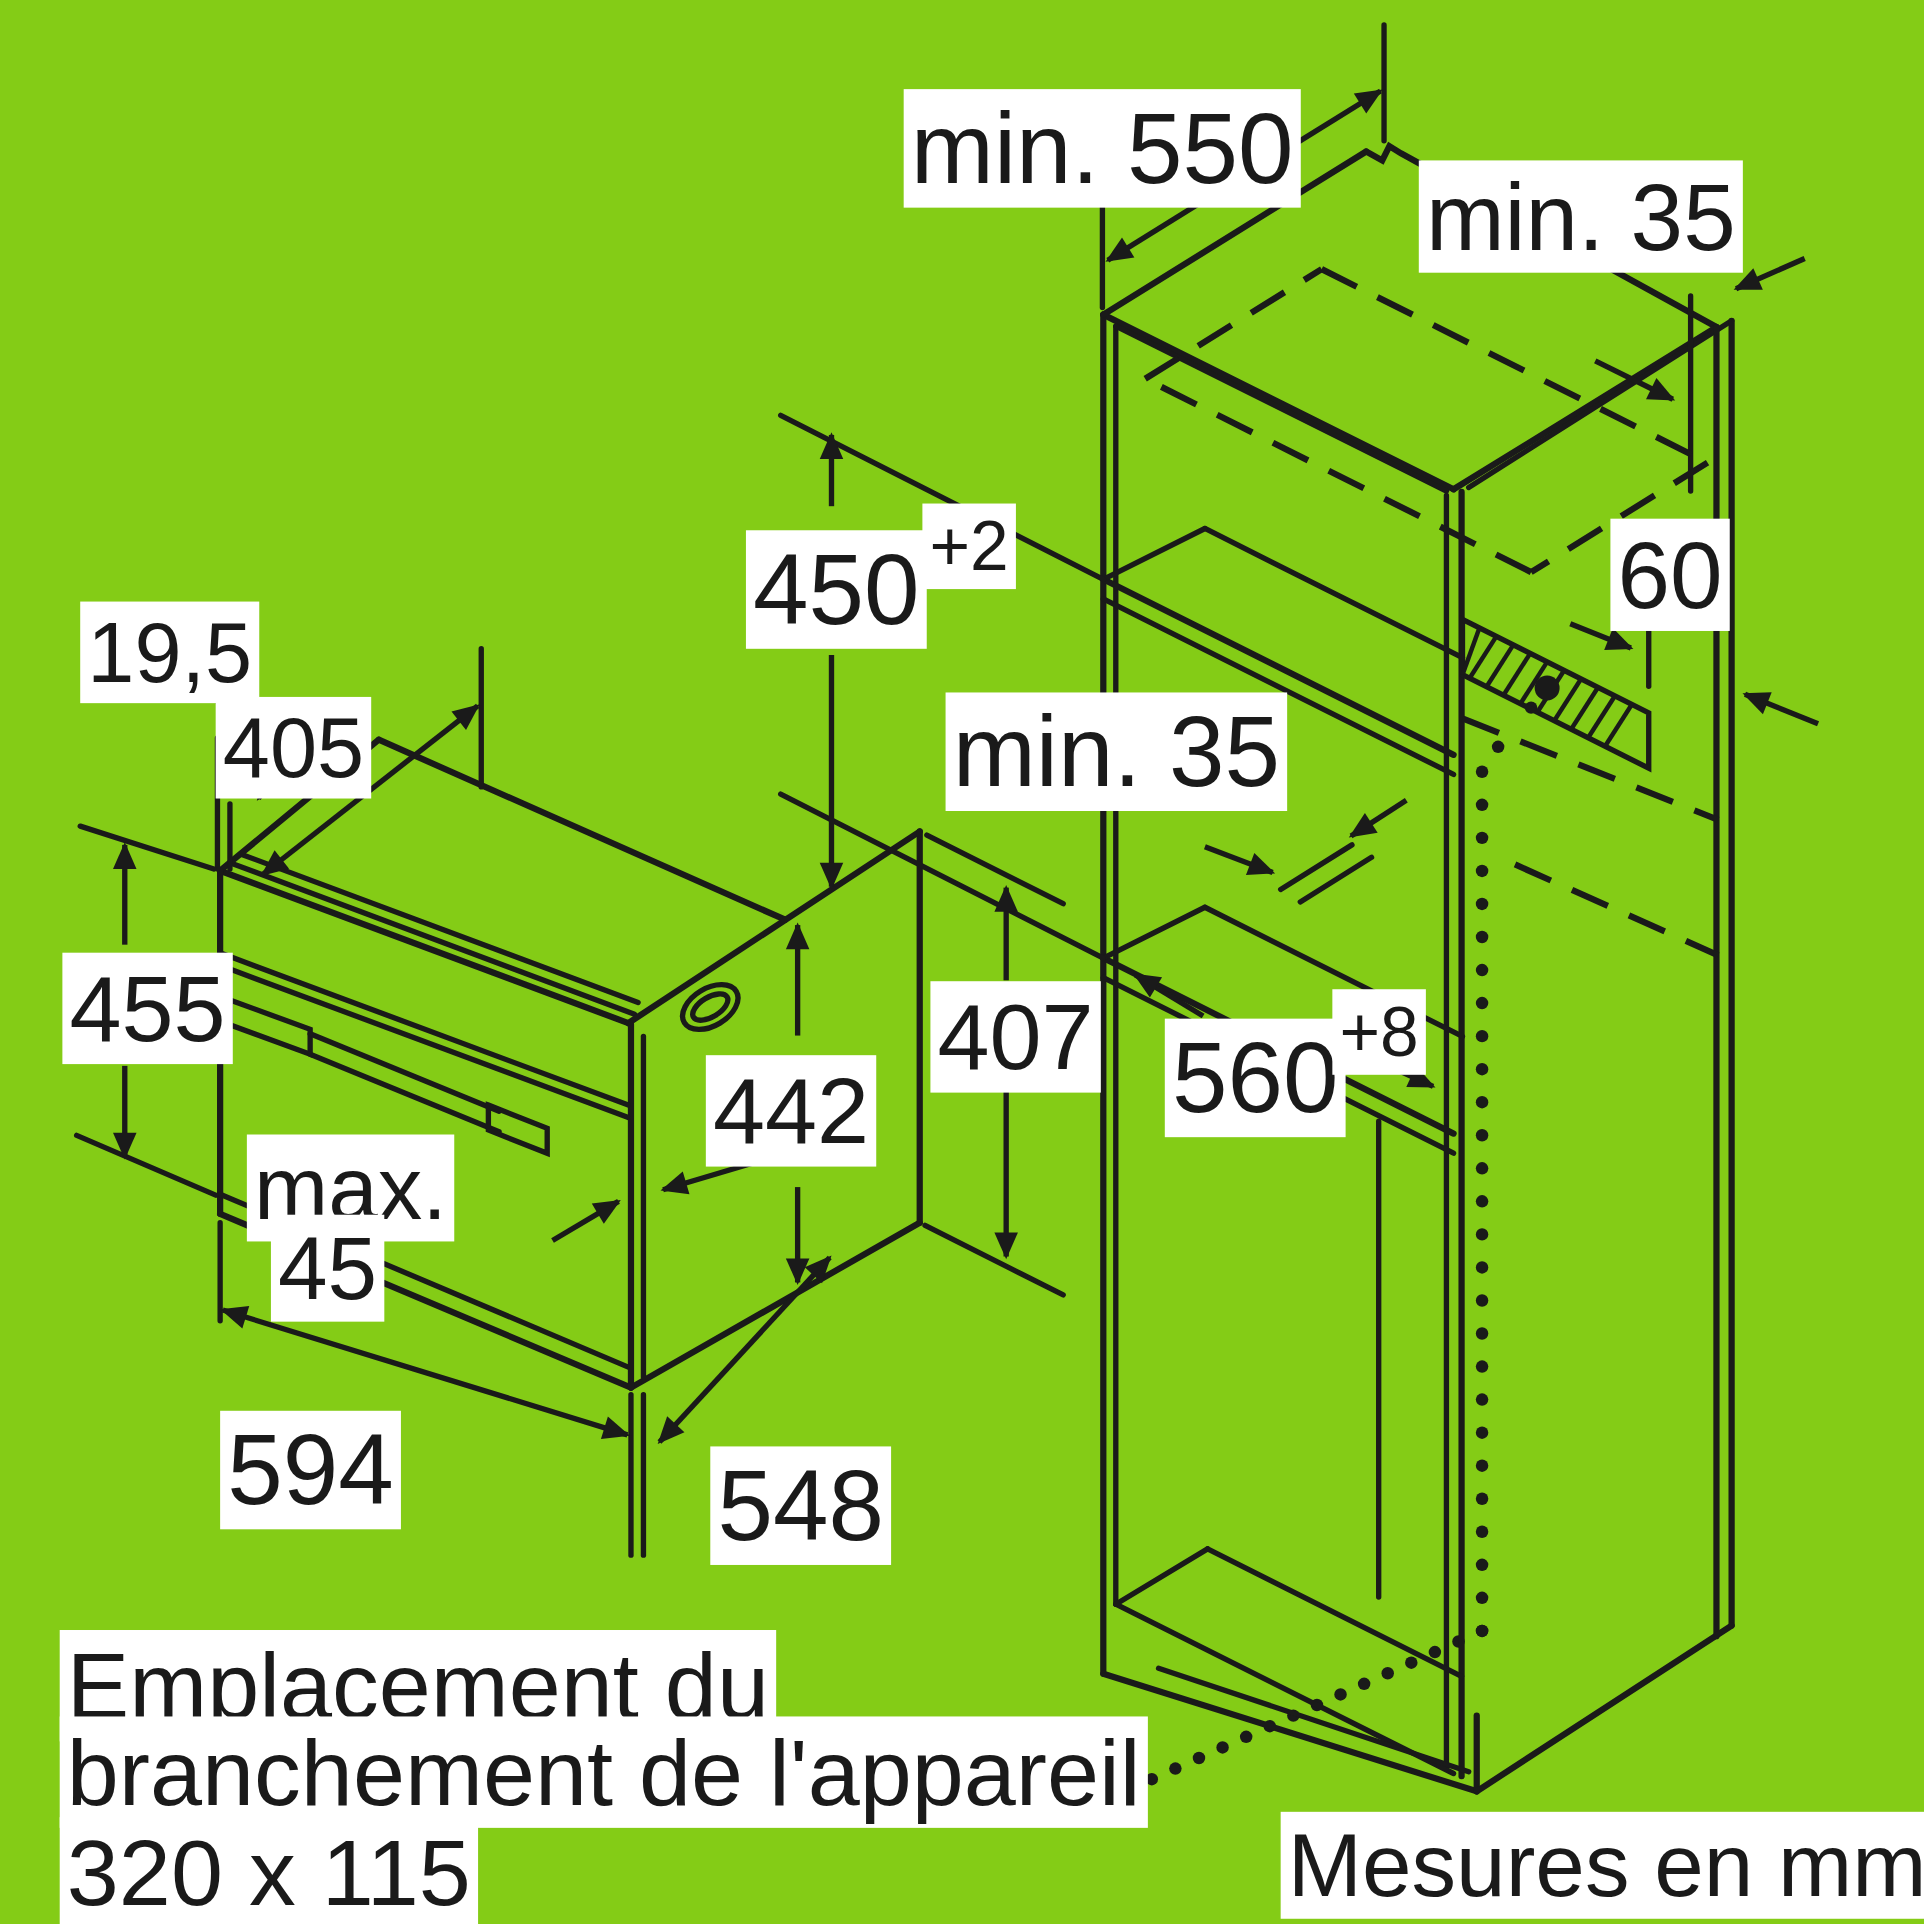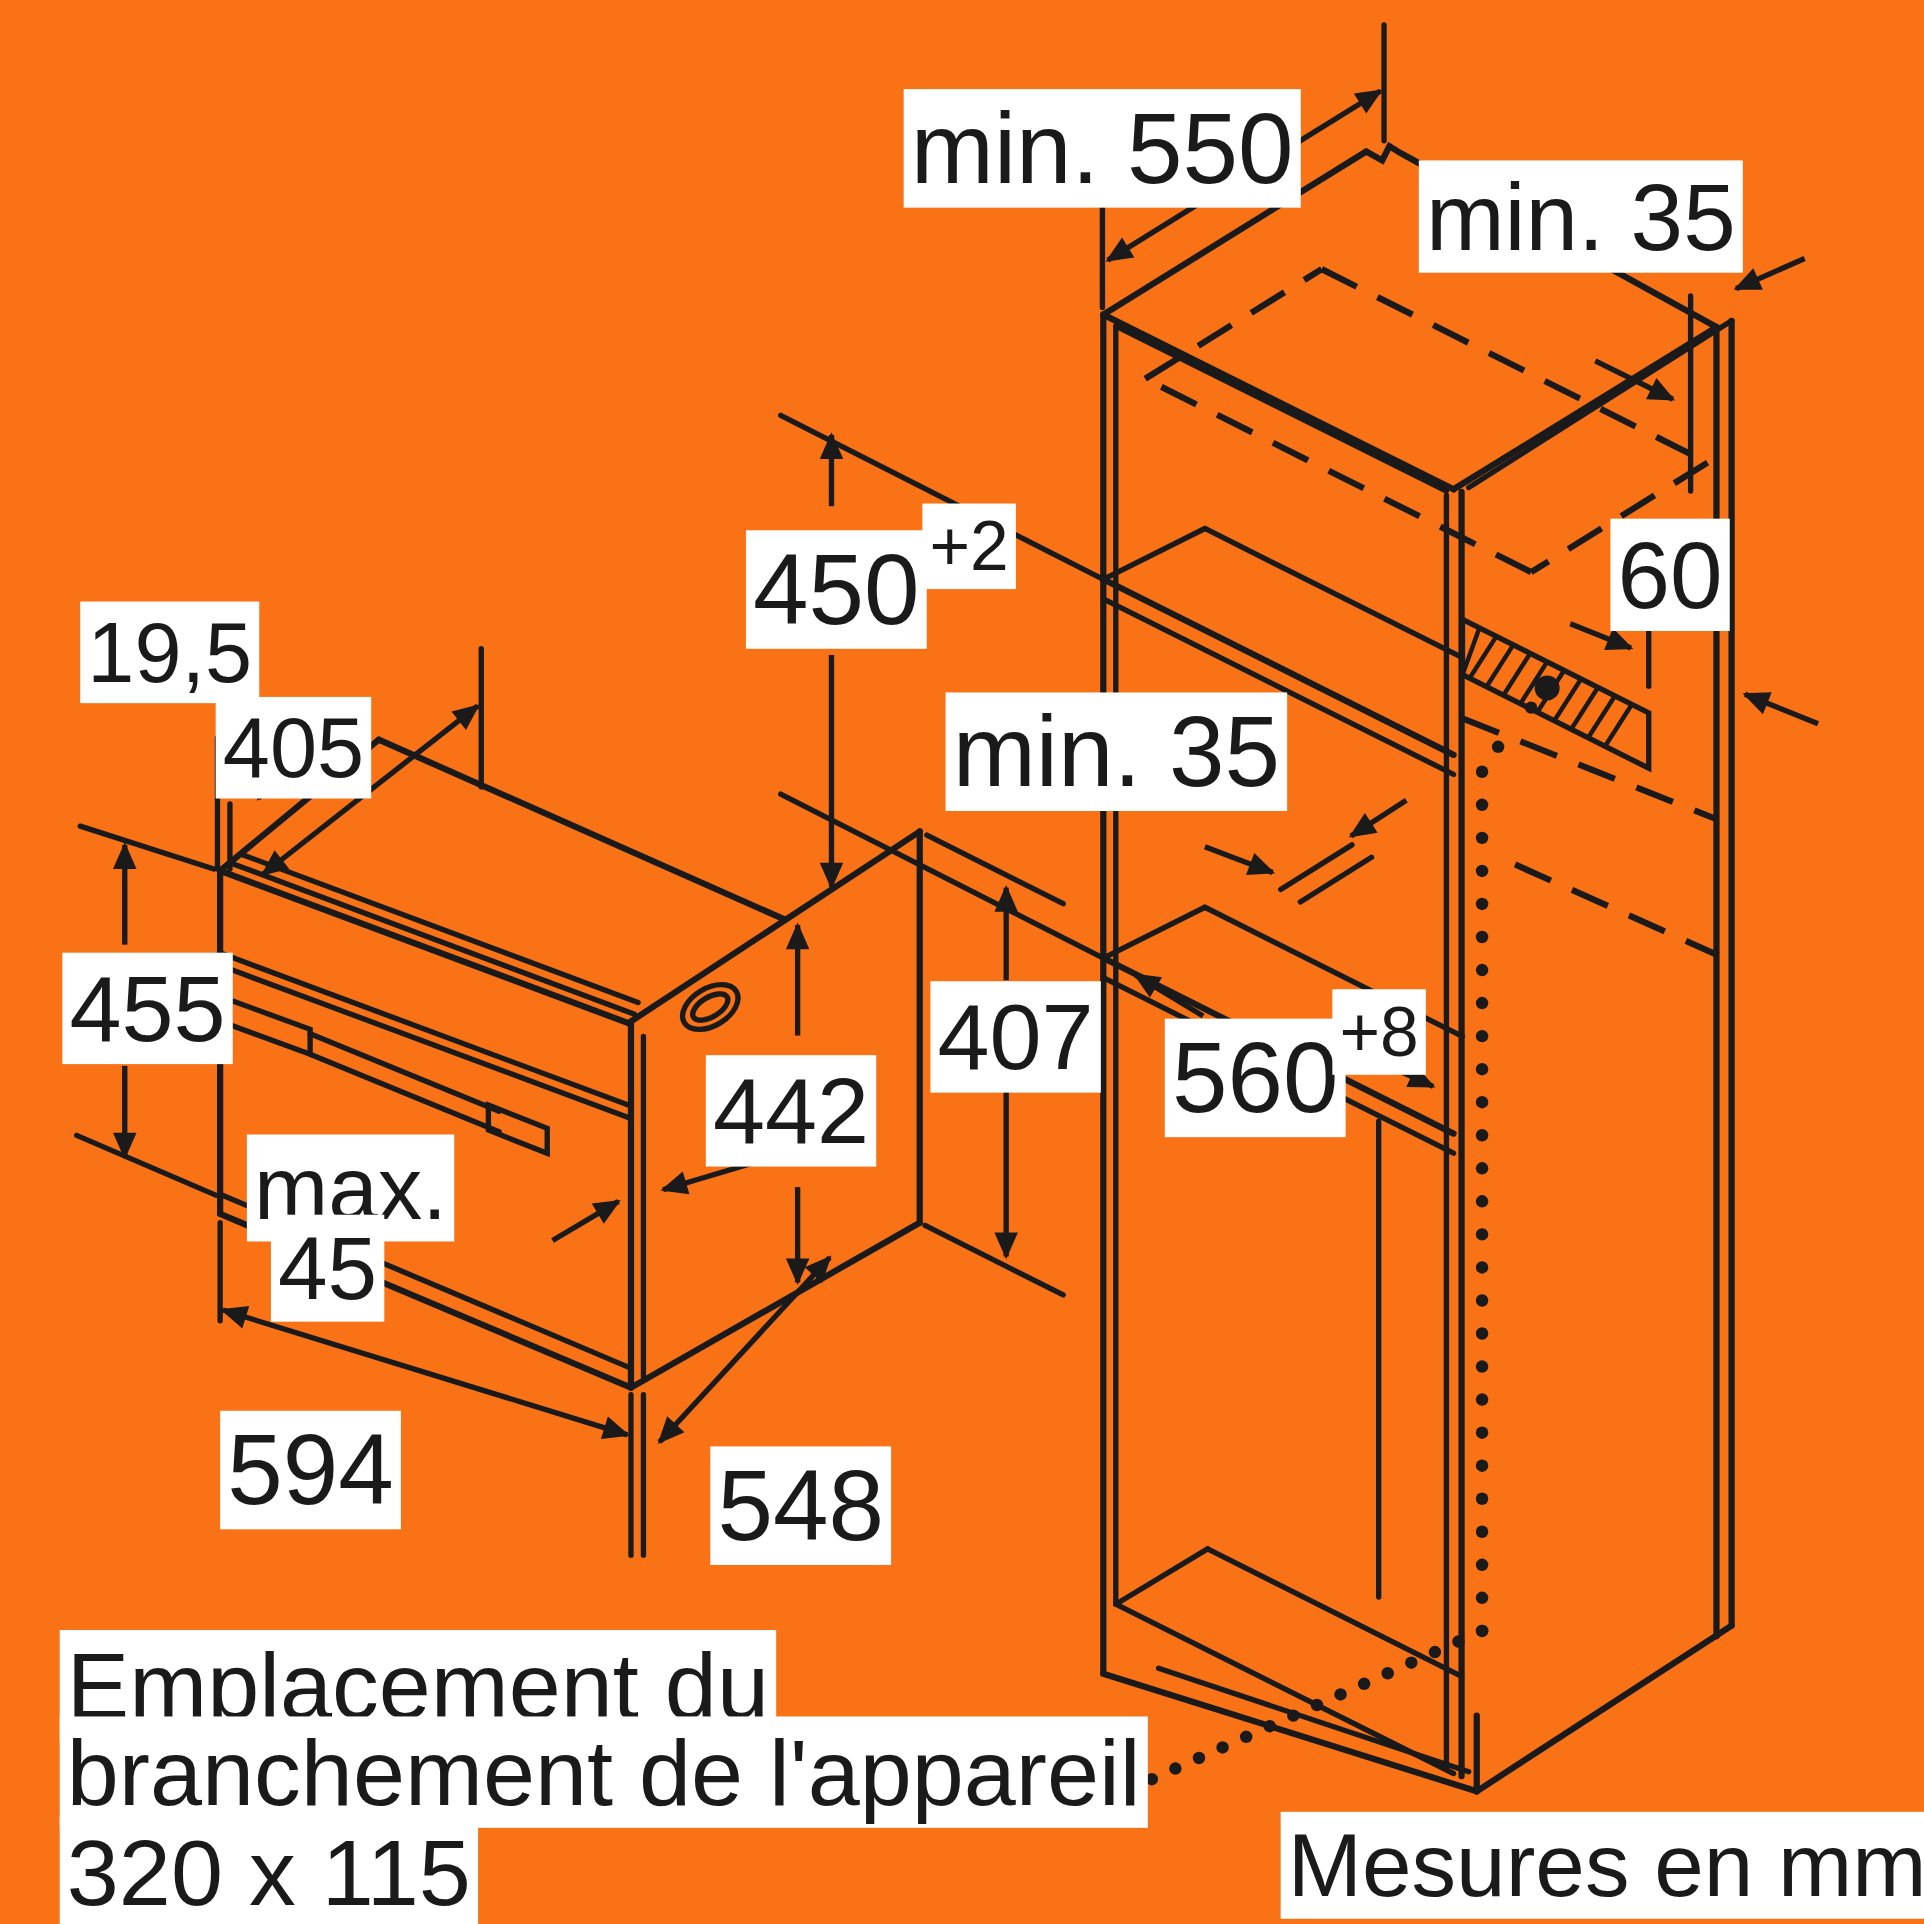--- a/index.html
+++ b/index.html
@@ -1,17 +1,17 @@
 <!DOCTYPE html>
 <html style="font-size:14.3px"><head>
 <meta charset="utf-8">
 <style>
   html,body{margin:0;padding:0;background:#ffffff;}
   body{font-family:"Liberation Sans", sans-serif;}
-  .stage{width:1925px;height:1925px;position:relative;background:#f97316;}
+  .stage{width:1925px;height:1925px;position:relative;background:#84cc16;}
   svg{display:block;}
   .ln{stroke:#1a1a1a;stroke-width:7;fill:none;stroke-linecap:round;}
   .ln2{stroke:#1a1a1a;stroke-width:6;fill:none;stroke-linecap:round;}
   .dash{stroke:#1a1a1a;stroke-width:7;fill:none;stroke-dasharray:44 26;stroke-linecap:butt;}
   .dim{stroke:#1a1a1a;stroke-width:6;fill:none;stroke-linecap:butt;}
   .ext{stroke:#1a1a1a;stroke-width:6;fill:none;stroke-linecap:round;}
   .lbl{fill:#1a1a1a;font-family:"Liberation Sans", sans-serif;}
   .fs112{font-size:112px;} .fs106{font-size:106px;} .fs100{font-size:100px;}
   .fs95{font-size:95px;} .fs78{font-size:78px;} .fs105{font-size:105px;}
 </style>

